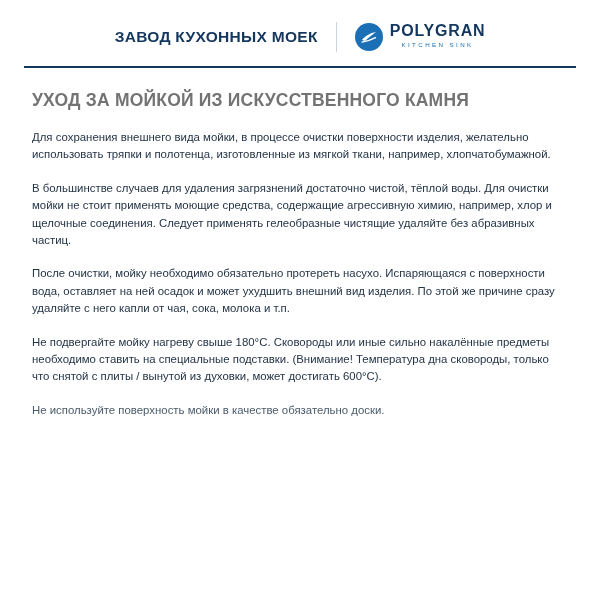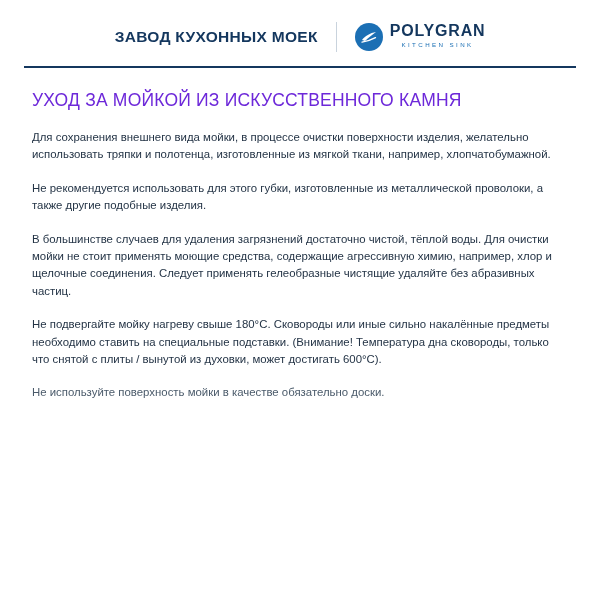--- a/index.html
+++ b/index.html
@@ -84,22 +84,22 @@
     margin: 0 24px;
   }
 
   
   .content {
     padding: 22px 32px 0 32px;
     box-sizing: border-box;
   }
   .doc-title {
     font-size: 17.5px;
-    font-weight: normal;
-    color: #6d28d9;
+    font-weight: bold;
+    color: #737373;
     margin: 0 0 18px 0;
     letter-spacing: 0.2px;
   }
   .para {
     font-size: 11.4px;
     line-height: 17.4px;
     color: #243446;
     margin: 16px 0 16px 0;
   }
   .para:last-child { margin-bottom: 0; }
@@ -128,19 +128,19 @@
       </span>
     </div>
   </div>
 
   <div class="rule"></div>
 
   <div class="content">
     <h1 class="doc-title">УХОД ЗА МОЙКОЙ ИЗ ИСКУССТВЕННОГО КАМНЯ</h1>
 
     <p class="para">Для сохранения внешнего вида мойки, в процессе очистки поверхности изделия, желательно использовать тряпки и полотенца, изготовленные из мягкой ткани, например, хлопчатобумажной.</p>
-    <p class="para">Не рекомендуется использовать для этого губки, изготовленные из металлической проволоки, а также другие подобные изделия.</p>
     <p class="para">В большинстве случаев для удаления загрязнений достаточно чистой, тёплой воды. Для очистки мойки не стоит применять моющие средства, содержащие агрессивную химию, например, хлор и щелочные соединения. Следует применять гелеобразные чистящие удаляйте без абразивных частиц.</p>
+    <p class="para">После очистки, мойку необходимо обязательно протереть насухо. Испаряющаяся с поверхности вода, оставляет на ней осадок и может ухудшить внешний вид изделия. По этой же причине сразу удаляйте с него капли от чая, сока, молока и т.п.</p>
     <p class="para">Не подвергайте мойку нагреву свыше 180°C. Сковороды или иные сильно накалённые предметы необходимо ставить на специальные подставки. (Внимание! Температура дна сковороды, только что снятой с плиты / вынутой из духовки, может достигать 600°C).</p>
     <p class="para muted">Не используйте поверхность мойки в качестве обязательно доски.</p>
   </div>
 
 </div>
 
 </body></html>

